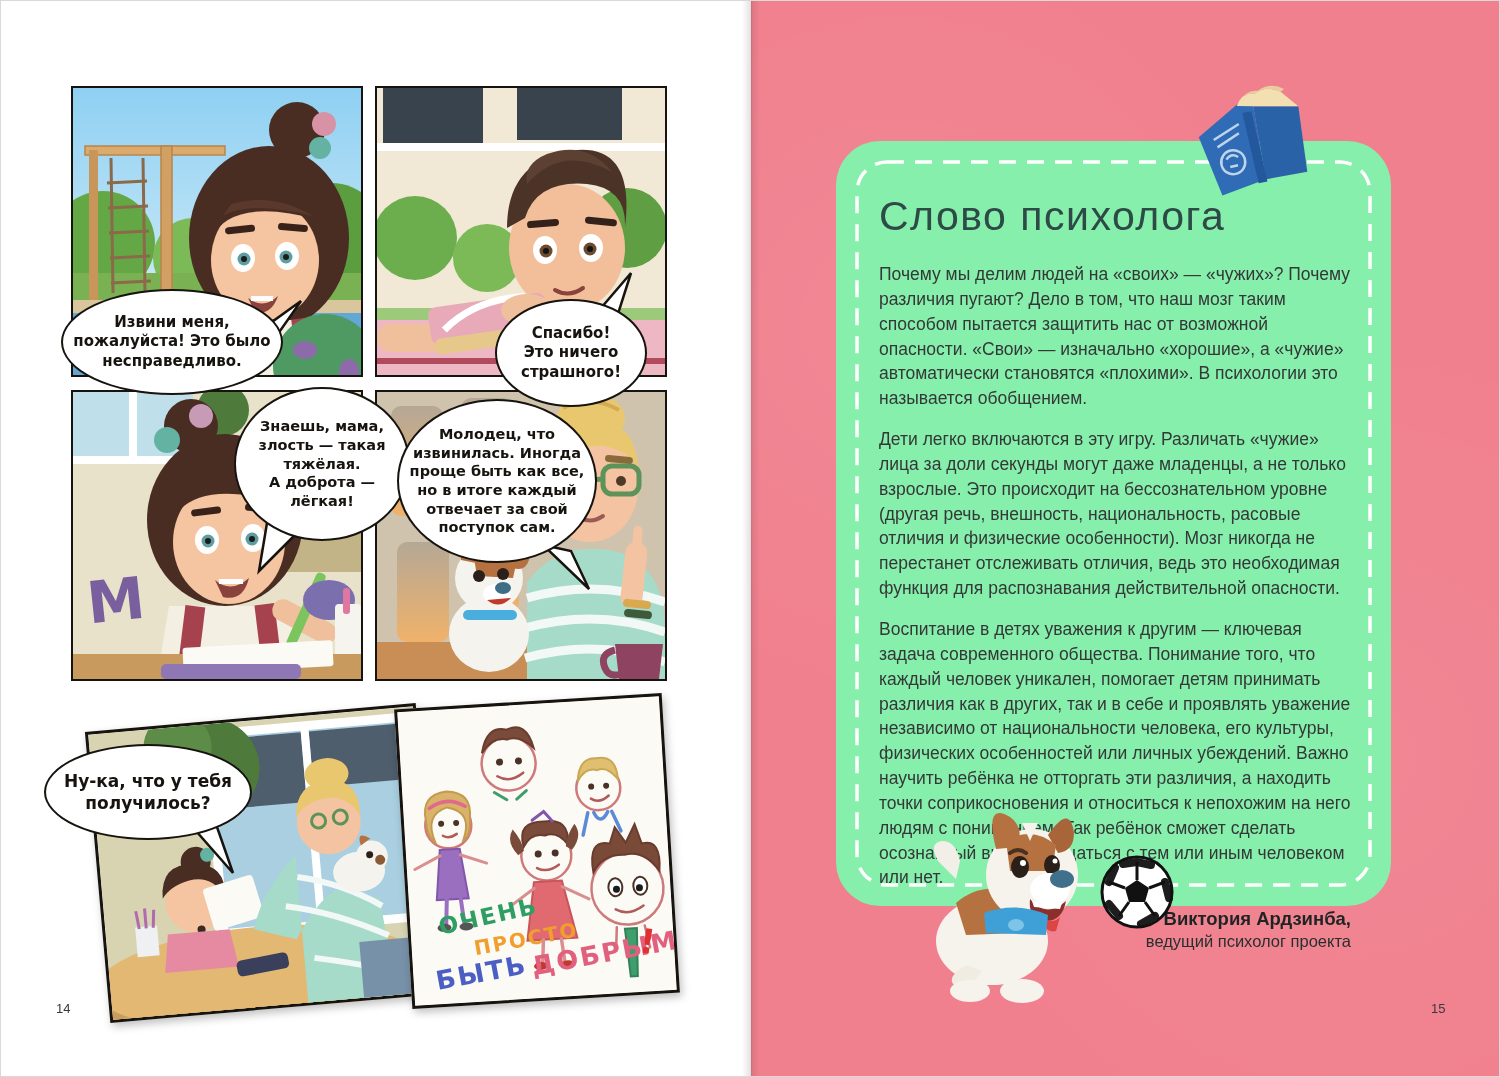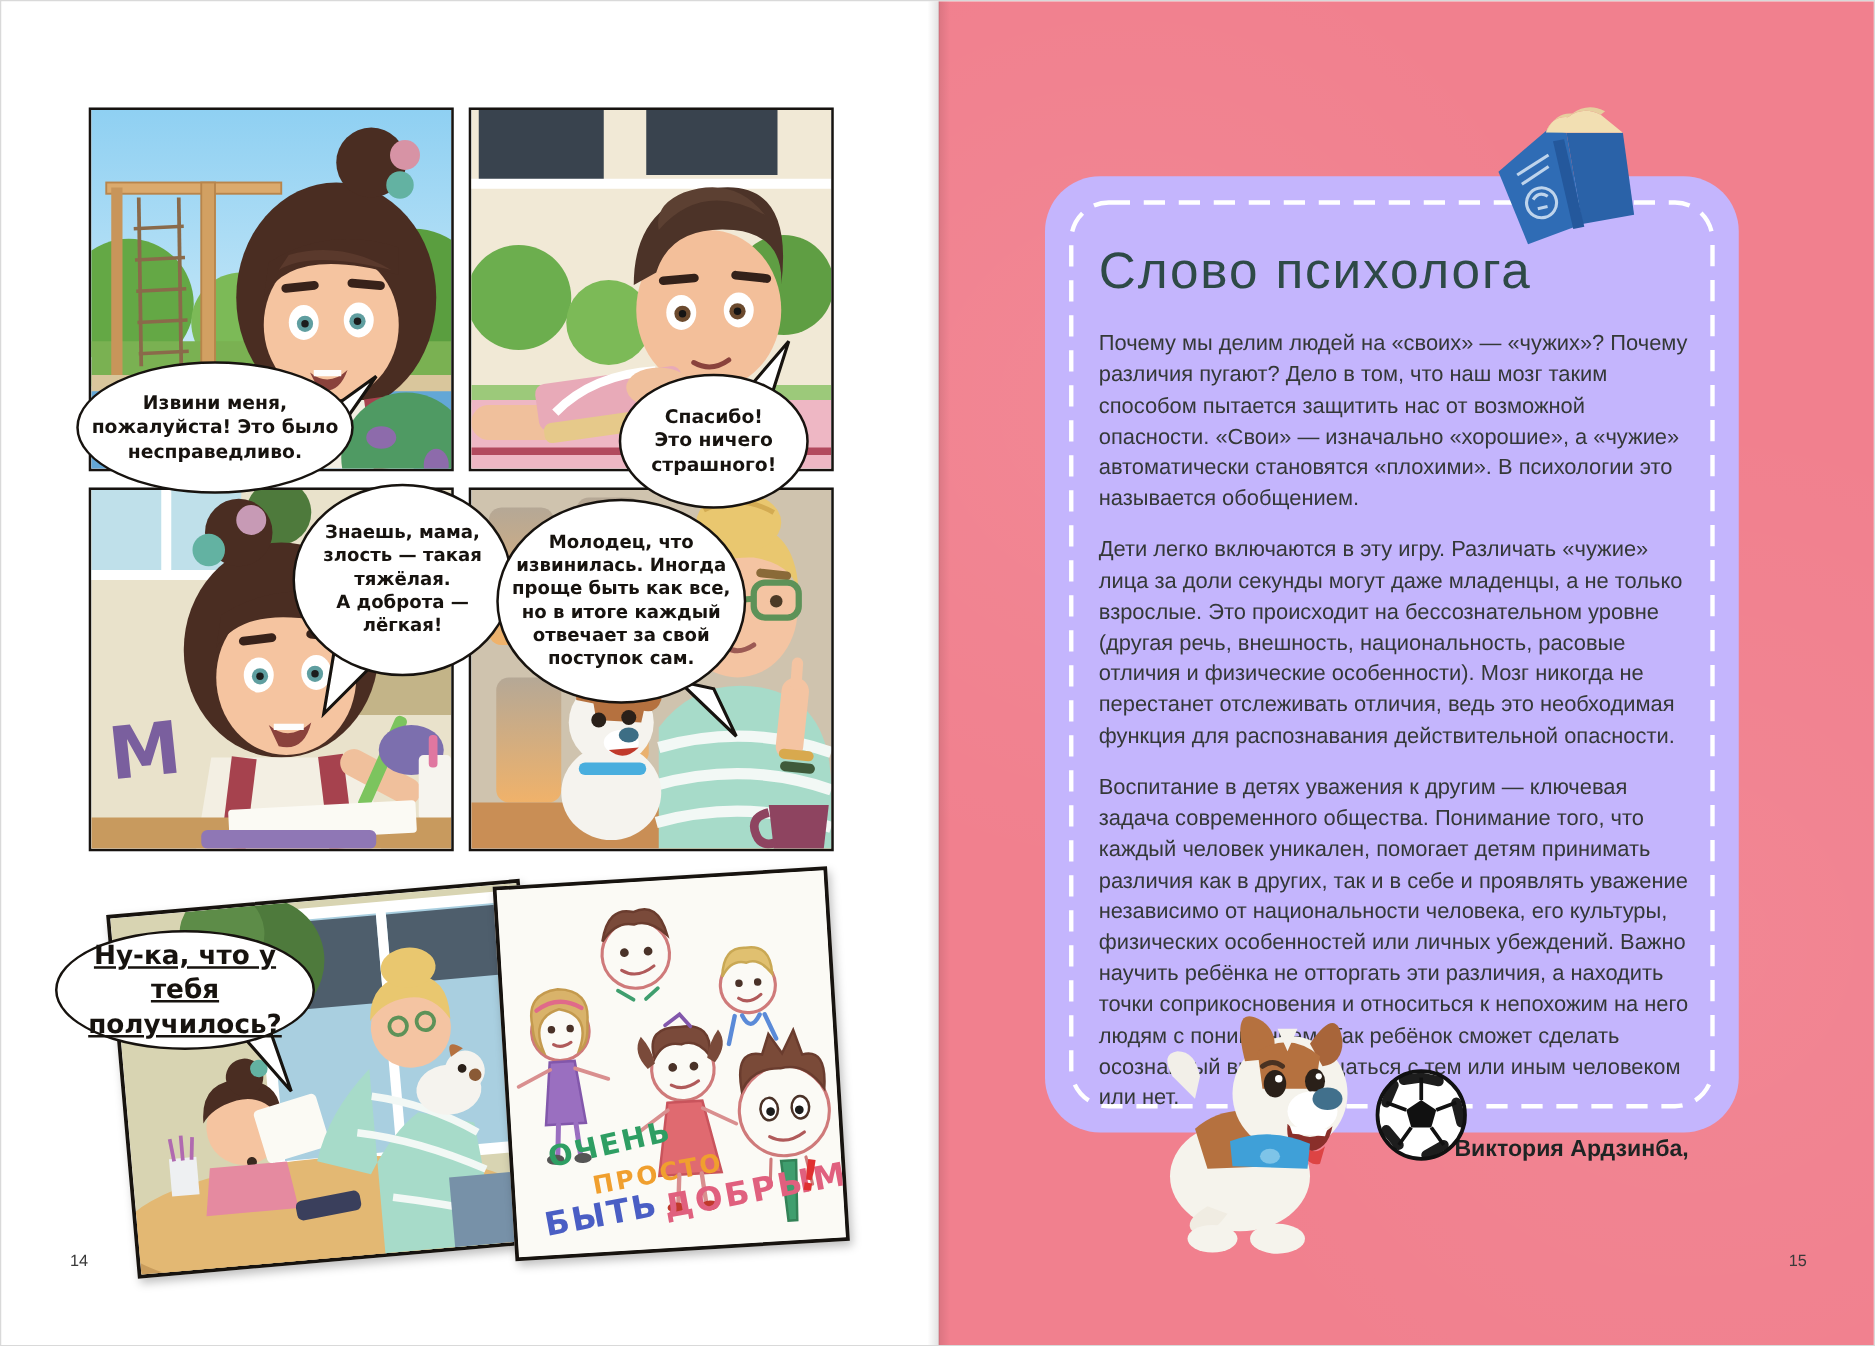--- a/index.html
+++ b/index.html
@@ -5,21 +5,21 @@
   html,body{margin:0;padding:0;background:#ffffff;}
   .spread{position:relative;width:1500px;height:1077px;background:#ffffff;overflow:hidden;
           font-family:"Liberation Sans",sans-serif;border:1px solid #d9d9d9;box-sizing:border-box;}
   
   .page-right{position:absolute;left:750px;top:0;width:750px;height:1077px;background:#f1808e;}
   .page-right::after{content:"";position:absolute;inset:0;
       background:radial-gradient(circle at 20% 30%,rgba(255,255,255,.06),transparent 40%),
                  radial-gradient(circle at 80% 70%,rgba(255,255,255,.05),transparent 45%);}
   .fold{position:absolute;left:741px;top:0;width:18px;height:1077px;z-index:30;
         background:linear-gradient(90deg,rgba(0,0,0,0) 0%,rgba(0,0,0,.10) 45%,rgba(0,0,0,.16) 50%,rgba(0,0,0,.08) 58%,rgba(0,0,0,0) 100%);}
-  .psy-card{position:absolute;left:835px;top:140px;width:555px;height:765px;background:#c4b5fd;
+  .psy-card{position:absolute;left:835px;top:140px;width:555px;height:765px;background:#86efac;
             border-radius:44px;z-index:2;}
   .psy-card .dash{position:absolute;left:0;top:0;z-index:1;}
   .card-inner{position:absolute;left:43px;top:52px;width:472px;z-index:2;}
   .psy-title{font-size:41px;font-weight:300;letter-spacing:1.5px;color:#2e4a47;margin:0 0 22px 0;}
   .psy-par{font-size:17.5px;line-height:1.42;color:#343837;margin:16px 0 15px 0;white-space:normal;}
   .psy-sign{margin-top:18px;text-align:right;color:#27302f;}
   .psy-sign .sig-name{font-weight:bold;font-size:18.5px;color:#1e2423;}
   .psy-sign .sig-line{font-size:16.5px;line-height:1.35;}
   .book-icon{position:absolute;left:1186px;top:86px;z-index:6;transform:rotate(-13deg);}
   .dog-illus{position:absolute;left:925px;top:782px;z-index:7;}
@@ -39,21 +39,21 @@
   #photoR{left:402px;top:700px;width:268px;height:300px;transform:rotate(-3.5deg);}
   
   .tail{position:absolute;z-index:8;}
   .bubble{position:absolute;background:#ffffff;border:2.5px solid #17130f;border-radius:50%;
           display:flex;align-items:center;justify-content:center;text-align:center;z-index:9;
           font-family:"DejaVu Sans",sans-serif;font-weight:600;color:#17130f;white-space:pre-line;}
   #b1{left:60px;top:288px;width:218px;height:102px;font-size:15px;line-height:1.28;}
   #b2{left:494px;top:298px;width:148px;height:104px;font-size:15px;line-height:1.28;}
   #b3{left:233px;top:386px;width:172px;height:150px;font-size:14.5px;line-height:1.3;}
   #b4{left:396px;top:398px;width:196px;height:160px;font-size:14.5px;line-height:1.28;}
-  #b5{left:43px;top:743px;width:204px;height:92px;font-size:21px;line-height:1.3;text-decoration:underline;}
+  #b5{left:43px;top:743px;width:204px;height:92px;font-size:17px;line-height:1.3;}
   
   .dw{position:absolute;font-family:"DejaVu Sans",sans-serif;font-weight:bold;letter-spacing:2px;z-index:3;}
   .dw1{left:28px;top:196px;font-size:23px;color:#2e9e63;transform:rotate(-9deg);}
   .dw2{left:62px;top:222px;font-size:20px;color:#f09f2e;transform:rotate(-7deg);}
   .dw3{left:22px;top:250px;font-size:26px;color:#4a5ec4;transform:rotate(-7deg);}
   .dw4{left:118px;top:238px;font-size:26px;color:#e0607e;transform:rotate(-7deg);}
   .dw5{left:228px;top:224px;font-size:34px;color:#e03030;transform:rotate(12deg);}
 </style>
 </head>
 <body>
@@ -432,20 +432,21 @@
     <svg class="dash" width="555" height="765">
       <rect x="21" y="21" width="513" height="723" rx="30" fill="none" stroke="#ffffff" stroke-width="3.5" stroke-dasharray="17 11"></rect>
     </svg>
     <div class="card-inner">
       <h1 class="psy-title">Слово психолога</h1>
       <p class="psy-par">Почему мы делим людей на «своих» — «чужих»? Почему различия пугают? Дело в том, что наш мозг таким способом пытается защитить нас от возможной опасности. «Свои» — изначально «хорошие», а «чужие» автоматически становятся «плохими». В психологии это называется обобщением.</p>
       <p class="psy-par">Дети легко включаются в эту игру. Различать «чужие» лица за доли секунды могут даже младенцы, а не только взрослые. Это происходит на бессознательном уровне (другая речь, внешность, национальность, расовые отличия и физические особенности). Мозг никогда не перестанет отслеживать отличия, ведь это необходимая функция для распознавания действительной опасности.</p>
       <p class="psy-par">Воспитание в детях уважения к другим — ключевая задача современного общества. Понимание того, что каждый человек уникален, помогает детям принимать различия как в других, так и в себе и проявлять уважение независимо от национальности человека, его культуры, физических особенностей или личных убеждений. Важно научить ребёнка не отторгать эти различия, а находить точки соприкосновения и относиться к непохожим на него людям с пониманием. Так ребёнок сможет сделать осознанный выбор: общаться с тем или иным человеком или нет.</p>
       <div class="psy-sign">
         <div class="sig-name">Виктория Ардзинба,</div>
+        <div class="sig-line">ведущий психолог проекта</div>
       </div>
     </div>
   </div>
 
   <svg class="book-icon" width="134" height="108" viewBox="0 0 134 108">
     <path d="M14 38 L60 14 L74 20 L70 94 L24 100 Z" fill="#2f6cb5"></path>
     <path d="M74 20 L118 30 L112 96 L70 94 Z" fill="#2a62a8"></path>
     <path d="M58 16 Q66 4 78 8 Q92 2 104 12 L118 30 L74 20 Z" fill="#f2dfb2"></path>
     <path d="M60 14 Q70 2 82 6 Q96 0 108 10 L104 12 Q92 2 78 8 Q66 4 58 16 Z" fill="#e6cf9e"></path>
     <rect x="62" y="22" width="9" height="72" fill="#24589c" transform="skewY(2)"></rect>

